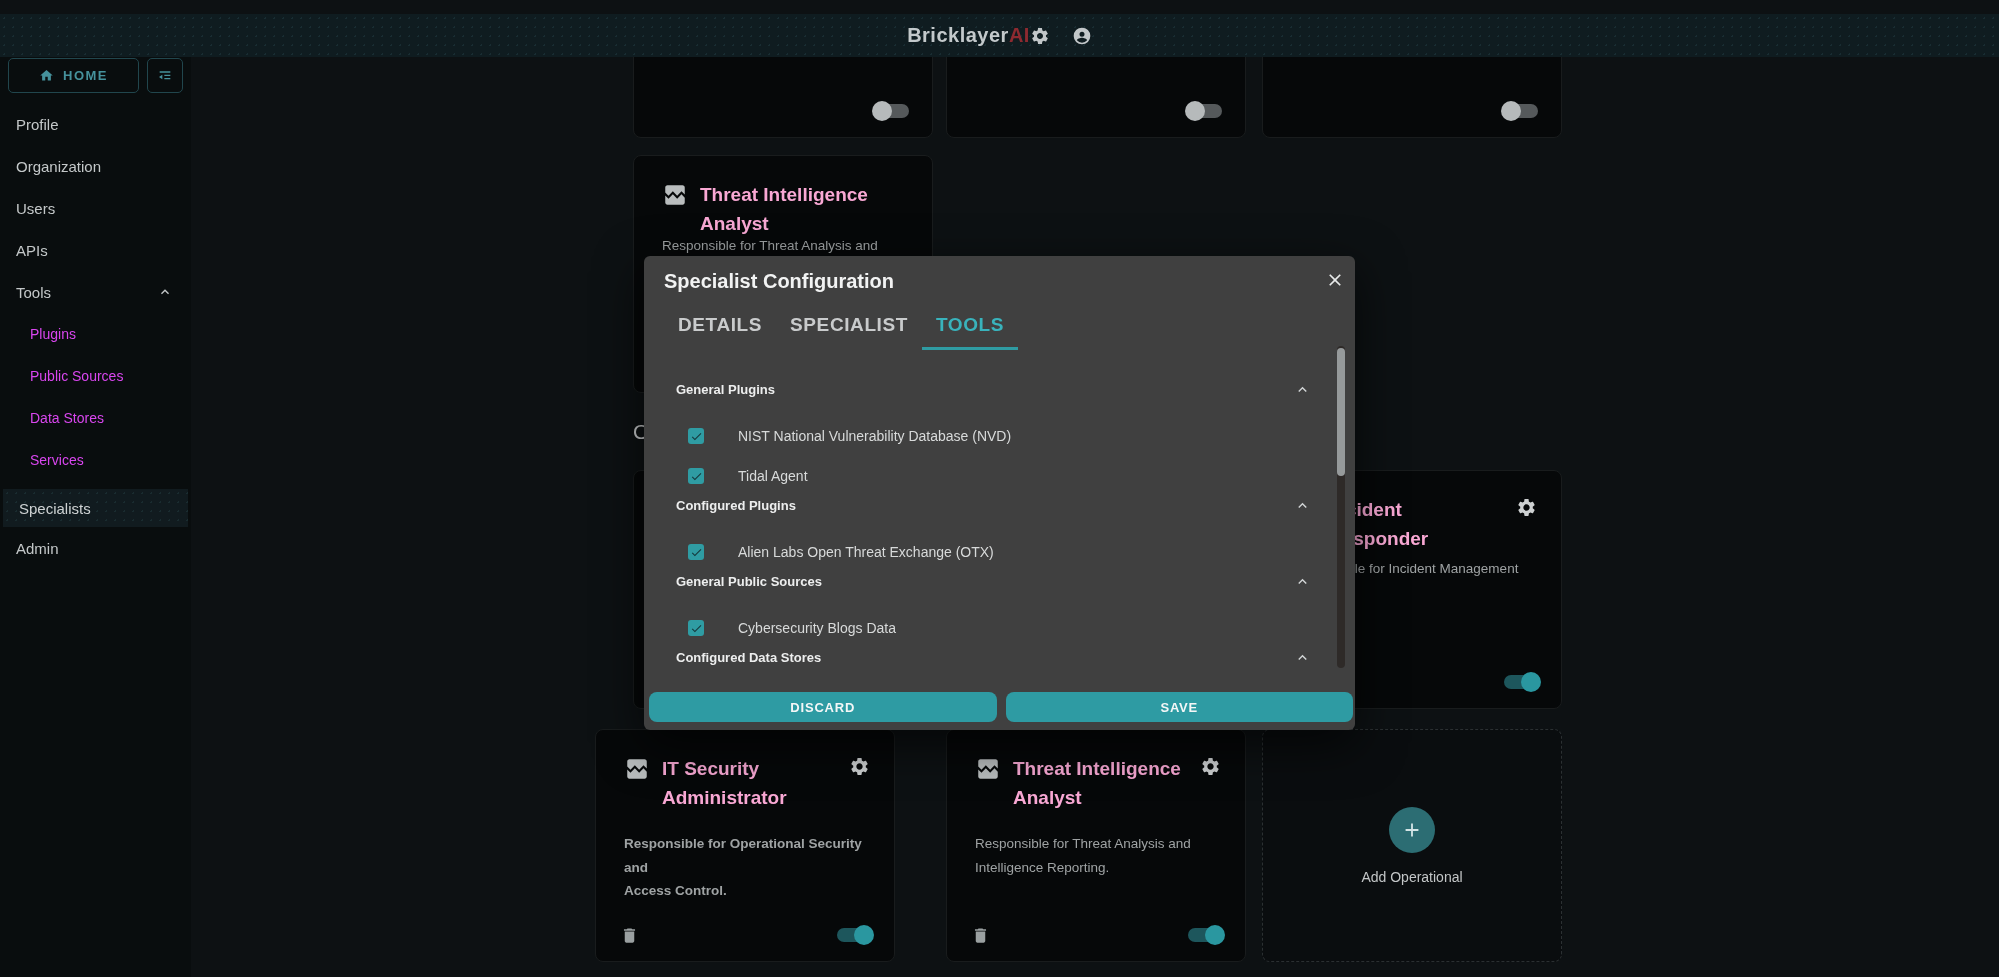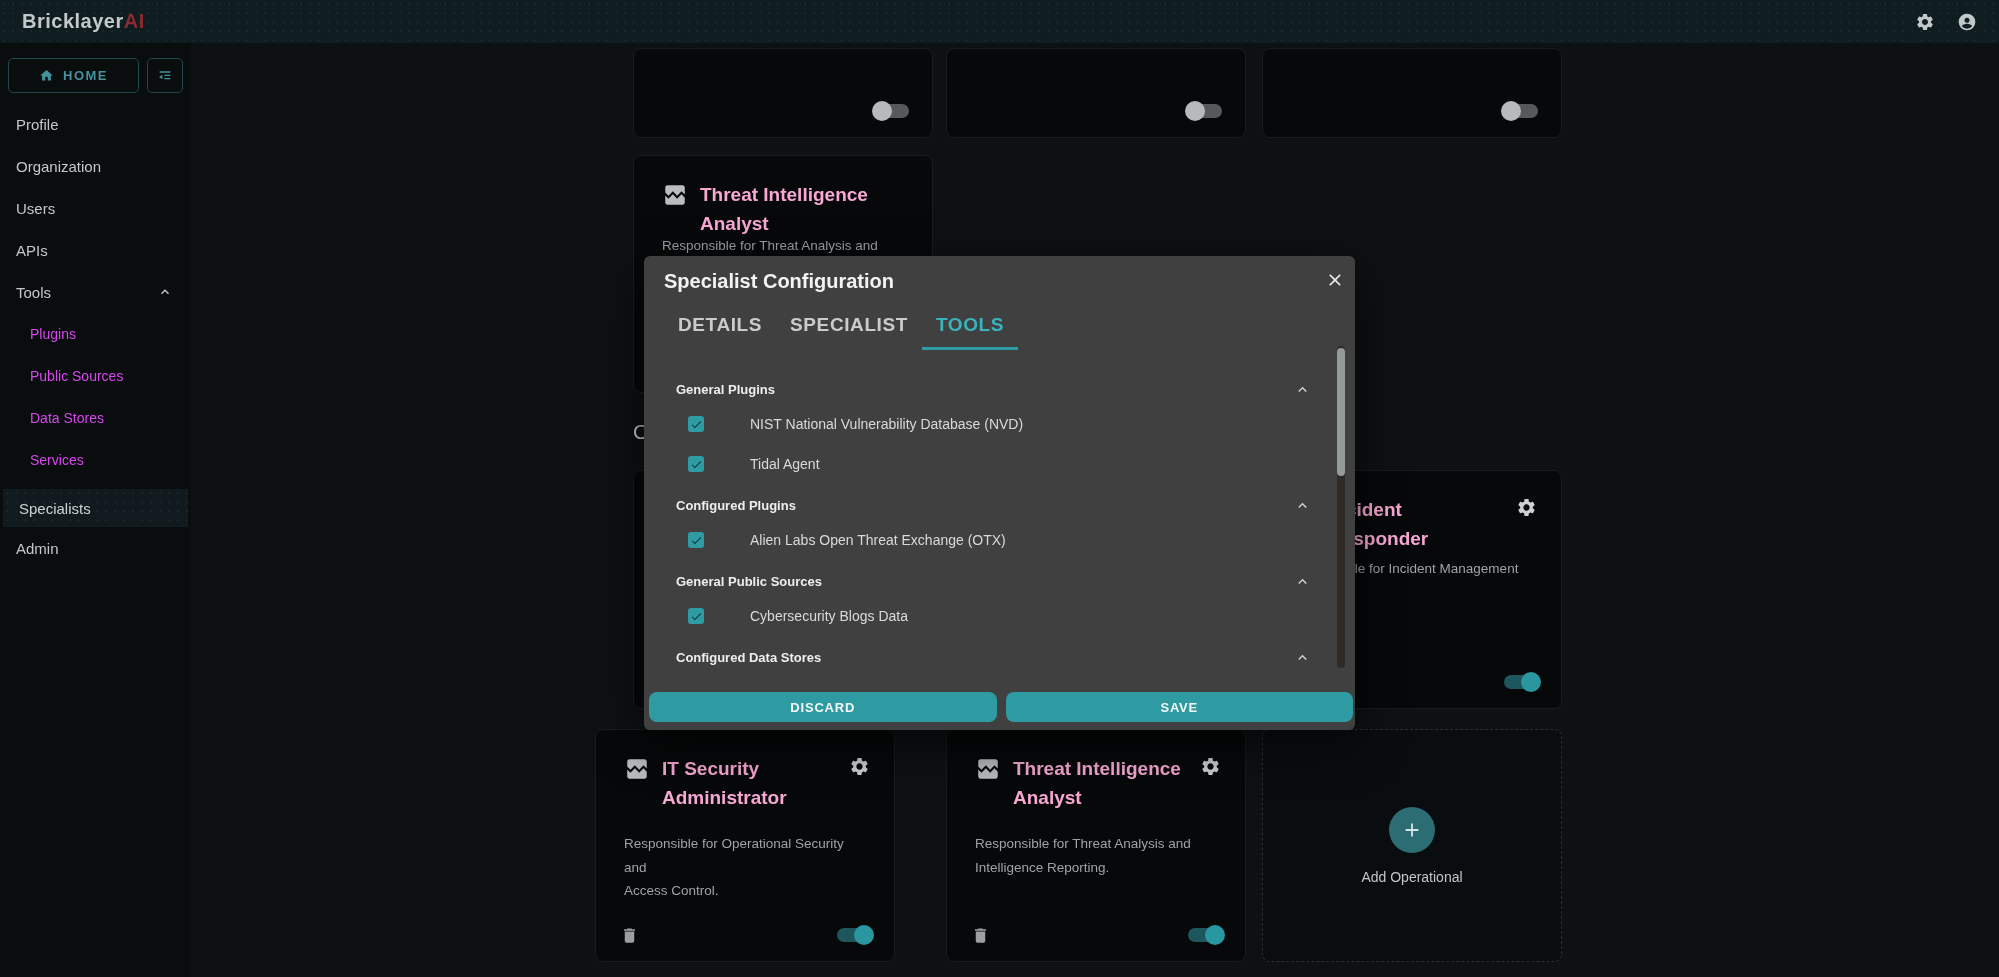--- a/index.html
+++ b/index.html
@@ -1,22 +1,22 @@
 <!DOCTYPE html>
 <html><head>
 <meta charset="utf-8">
 <style>
   * { margin:0; padding:0; box-sizing:border-box; }
   html,body { width:1999px; height:977px; background:#0d1113; font-family:"Liberation Sans",sans-serif; overflow:hidden; }
   #root { position:relative; width:1999px; height:977px; }
 
   
-  .topbar { position:absolute; top:0; left:0; width:100%; height:43px; background:#0f1c20;
+  .topbar { position:absolute; top:14px; left:0; width:100%; height:43px; background:#0f1c20;
     background-image:radial-gradient(rgba(90,160,170,0.13) 1px, transparent 1px); background-size:9px 9px;
-    display:flex; align-items:center; justify-content:space-between; padding:0 22px; z-index:5; }
+    display:flex; align-items:center; justify-content:center; padding:0 22px; z-index:5; }
   .logo { font-size:20px; font-weight:bold; letter-spacing:.5px; color:#c3c9cb; }
   .logo .accent { color:#8d2a30; }
   .topbar-right { display:flex; align-items:center; gap:22px; }
   .tb-icon { width:20px; height:20px; fill:#c2c7c9; cursor:pointer; }
 
   
   .sidebar { position:absolute; top:43px; left:0; width:191px; height:934px; background:#090d0e; z-index:4; }
   .side-top { display:flex; gap:8px; padding:15px 8px 10px 8px; }
   .home-btn { flex:1; height:35px; border:1px solid #21464d; border-radius:5px; display:flex; align-items:center;
     justify-content:center; gap:9px; color:#46929c; font-size:13px; font-weight:bold; letter-spacing:1.5px; cursor:pointer; }
@@ -65,21 +65,21 @@
   .modal-title { position:absolute; left:20px; top:14px; font-size:20px; font-weight:bold; color:#f2f3f3; }
   .modal-close { position:absolute; right:10px; top:14px; width:20px; height:20px; fill:#e8eaea; cursor:pointer; }
   .tabs { position:absolute; left:20px; top:58px; display:flex; }
   .tab { padding:0 14px 14px 14px; font-size:19px; font-weight:bold; letter-spacing:.6px; color:#c9cbcc; cursor:pointer; position:relative; }
   .tab.active { color:#39b3bc; }
   .tab.active::after { content:""; position:absolute; left:0; right:0; bottom:0; height:3px; background:#2f9ca3; }
   .modal-body { position:absolute; left:32px; right:44px; top:112px; bottom:52px; overflow:hidden; }
   .msection { display:flex; align-items:center; justify-content:space-between; height:30px; margin-top:6px; }
   .msection .mhead { font-size:13px; font-weight:bold; color:#edeeee; }
   .msection svg { width:17px; height:17px; fill:#d2d5d6; cursor:pointer; }
-  .mrow { display:flex; align-items:center; gap:46px; height:40px; padding-left:12px; }
+  .mrow { display:flex; align-items:flex-end; gap:34px; height:40px; padding-left:12px; }
   .cb { width:16px; height:16px; border-radius:3px; background:#2f9ca3; display:flex; align-items:center; justify-content:center; cursor:pointer; flex:none; }
   .cb svg { width:13px; height:13px; fill:#16393d; }
   .mlabel { font-size:14px; color:#d8dada; }
   .mscrollbar { position:absolute; right:10px; top:90px; width:8px; height:322px; background:#2e2a28; border-radius:4px; }
   .mscroll-thumb { position:absolute; top:2px; left:0; width:8px; height:128px; background:#969a9b; border-radius:4px; cursor:grab; }
   .modal-actions { position:absolute; left:5px; right:2px; bottom:8px; display:flex; gap:9px; }
   .mbtn { flex:1; height:30px; background:#2e9ba3; border:none; border-radius:8px; color:#f4f7f7;
     font-family:"Liberation Sans",sans-serif; font-size:13px; font-weight:bold; letter-spacing:.8px; cursor:pointer; }
 </style>
 </head>
@@ -218,21 +218,21 @@
     <div class="head">
       <svg class="avatar-ico" viewBox="0 0 24 24">
           <path d="M21 5v6.59l-3-3.01-4 4.01-4-4-4 4-3-3.01V5c0-1.1.9-2 2-2h14c1.1 0 2 .9 2 2zm-3 6.42l3 3.01V19c0 1.1-.9 2-2 2H5c-1.1 0-2-.9-2-2v-6.58l3 2.99 4-4 4 4 4-3.99z"></path>
         </svg>
       <div class="title">IT Security
 Administrator</div>
       <svg class="gear" viewBox="0 0 24 24">
           <path d="M19.14 12.94c.04-.3.06-.61.06-.94 0-.32-.02-.64-.07-.94l2.03-1.58c.18-.14.23-.41.12-.61l-1.92-3.32c-.12-.22-.37-.29-.59-.22l-2.39.96c-.5-.38-1.03-.7-1.62-.94l-.36-2.54c-.04-.24-.24-.41-.48-.41h-3.84c-.24 0-.43.17-.47.41l-.36 2.54c-.59.24-1.13.57-1.62.94l-2.39-.96c-.22-.08-.47 0-.59.22L2.74 8.87c-.12.21-.08.47.12.61l2.03 1.58c-.05.3-.09.63-.09.94s.02.64.07.94l-2.03 1.58c-.18.14-.23.41-.12.61l1.92 3.32c.12.22.37.29.59.22l2.39-.96c.5.38 1.03.7 1.62.94l.36 2.54c.05.24.24.41.48.41h3.84c.24 0 .44-.17.47-.41l.36-2.54c.59-.24 1.13-.56 1.62-.94l2.39.96c.22.08.47 0 .59-.22l1.92-3.32c.12-.22.07-.47-.12-.61l-2.01-1.58zM12 15.6c-1.98 0-3.6-1.62-3.6-3.6s1.62-3.6 3.6-3.6 3.6 1.62 3.6 3.6-1.62 3.6-3.6 3.6z"></path>
         </svg>
     </div>
-    <div class="desc" style="top:102px;">Responsible for Operational Security and
+    <div class="desc" style="top:102px;font-weight:bold;">Responsible for Operational Security and
 Access Control.</div>
     <div class="foot">
       <svg class="trash" viewBox="0 0 24 24">
           <path d="M6 19c0 1.1.9 2 2 2h8c1.1 0 2-.9 2-2V7H6v12zM19 4h-3.5l-1-1h-5l-1 1H5v2h14V4z"></path>
         </svg>
       <span class="toggle on">
           <span class="track"></span>
           <span class="thumb"></span>
         </span>
     </div>

